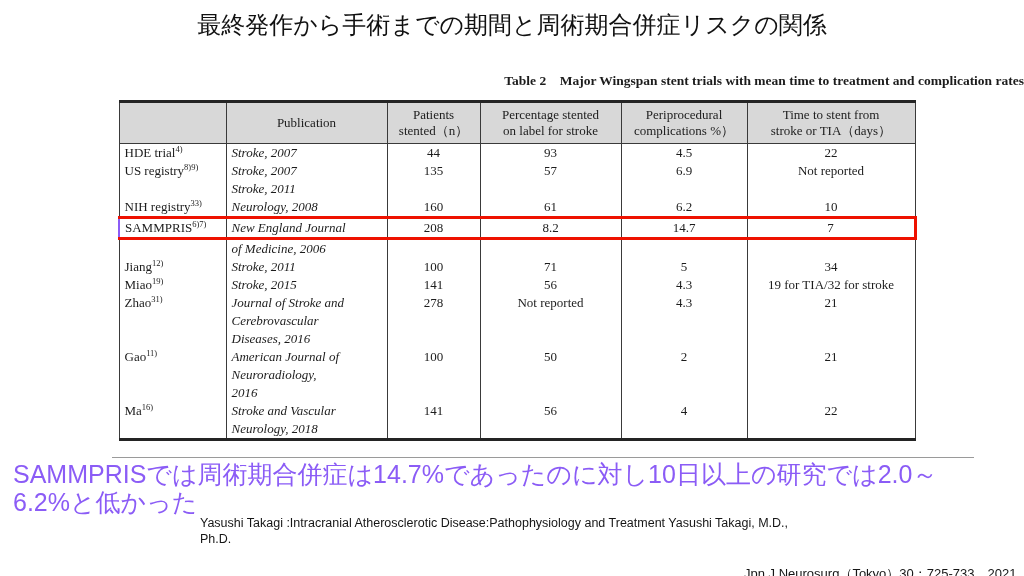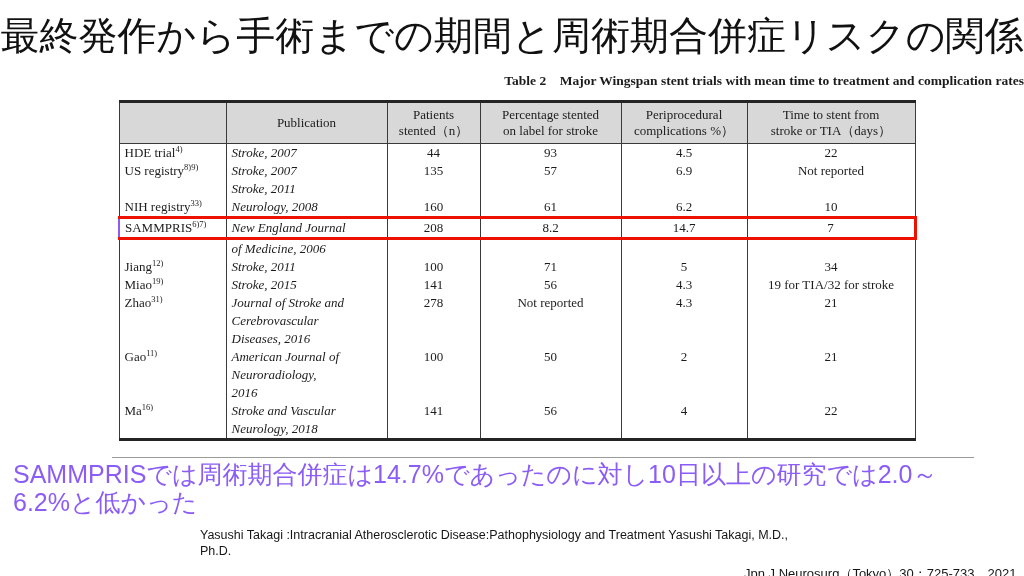--- a/index.html
+++ b/index.html
@@ -12,21 +12,21 @@
     font-family: "Liberation Sans", sans-serif;
     color: #1a1a1a;
   }
   .slide-title {
     position: absolute;
     top: 9px;
     left: 0;
     width: 100%;
     margin: 0;
     text-align: center;
-    font-size: 39px;
+    font-size: 24px;
     font-weight: 500;
     letter-spacing: 0px;
     color: #111111;
     font-family: "Liberation Sans", sans-serif;
   }
   .table-caption {
     position: absolute;
     top: 72px;
     left: 0;
     width: 100%;
@@ -94,21 +94,21 @@
     top: 460px;
     width: 1005px;
     font-size: 25px;
     line-height: 28px;
     color: #8b5cf6;
     font-family: "Liberation Sans", sans-serif;
   }
   .citation {
     position: absolute;
     left: 200px;
-    top: 528px;
+    top: 516px;
     width: 800px;
     font-size: 12.5px;
     line-height: 15.5px;
     color: #161616;
     font-family: "Liberation Sans", sans-serif;
   }
   .footer-ref {
     position: absolute;
     left: 744px;
     top: 566px;

